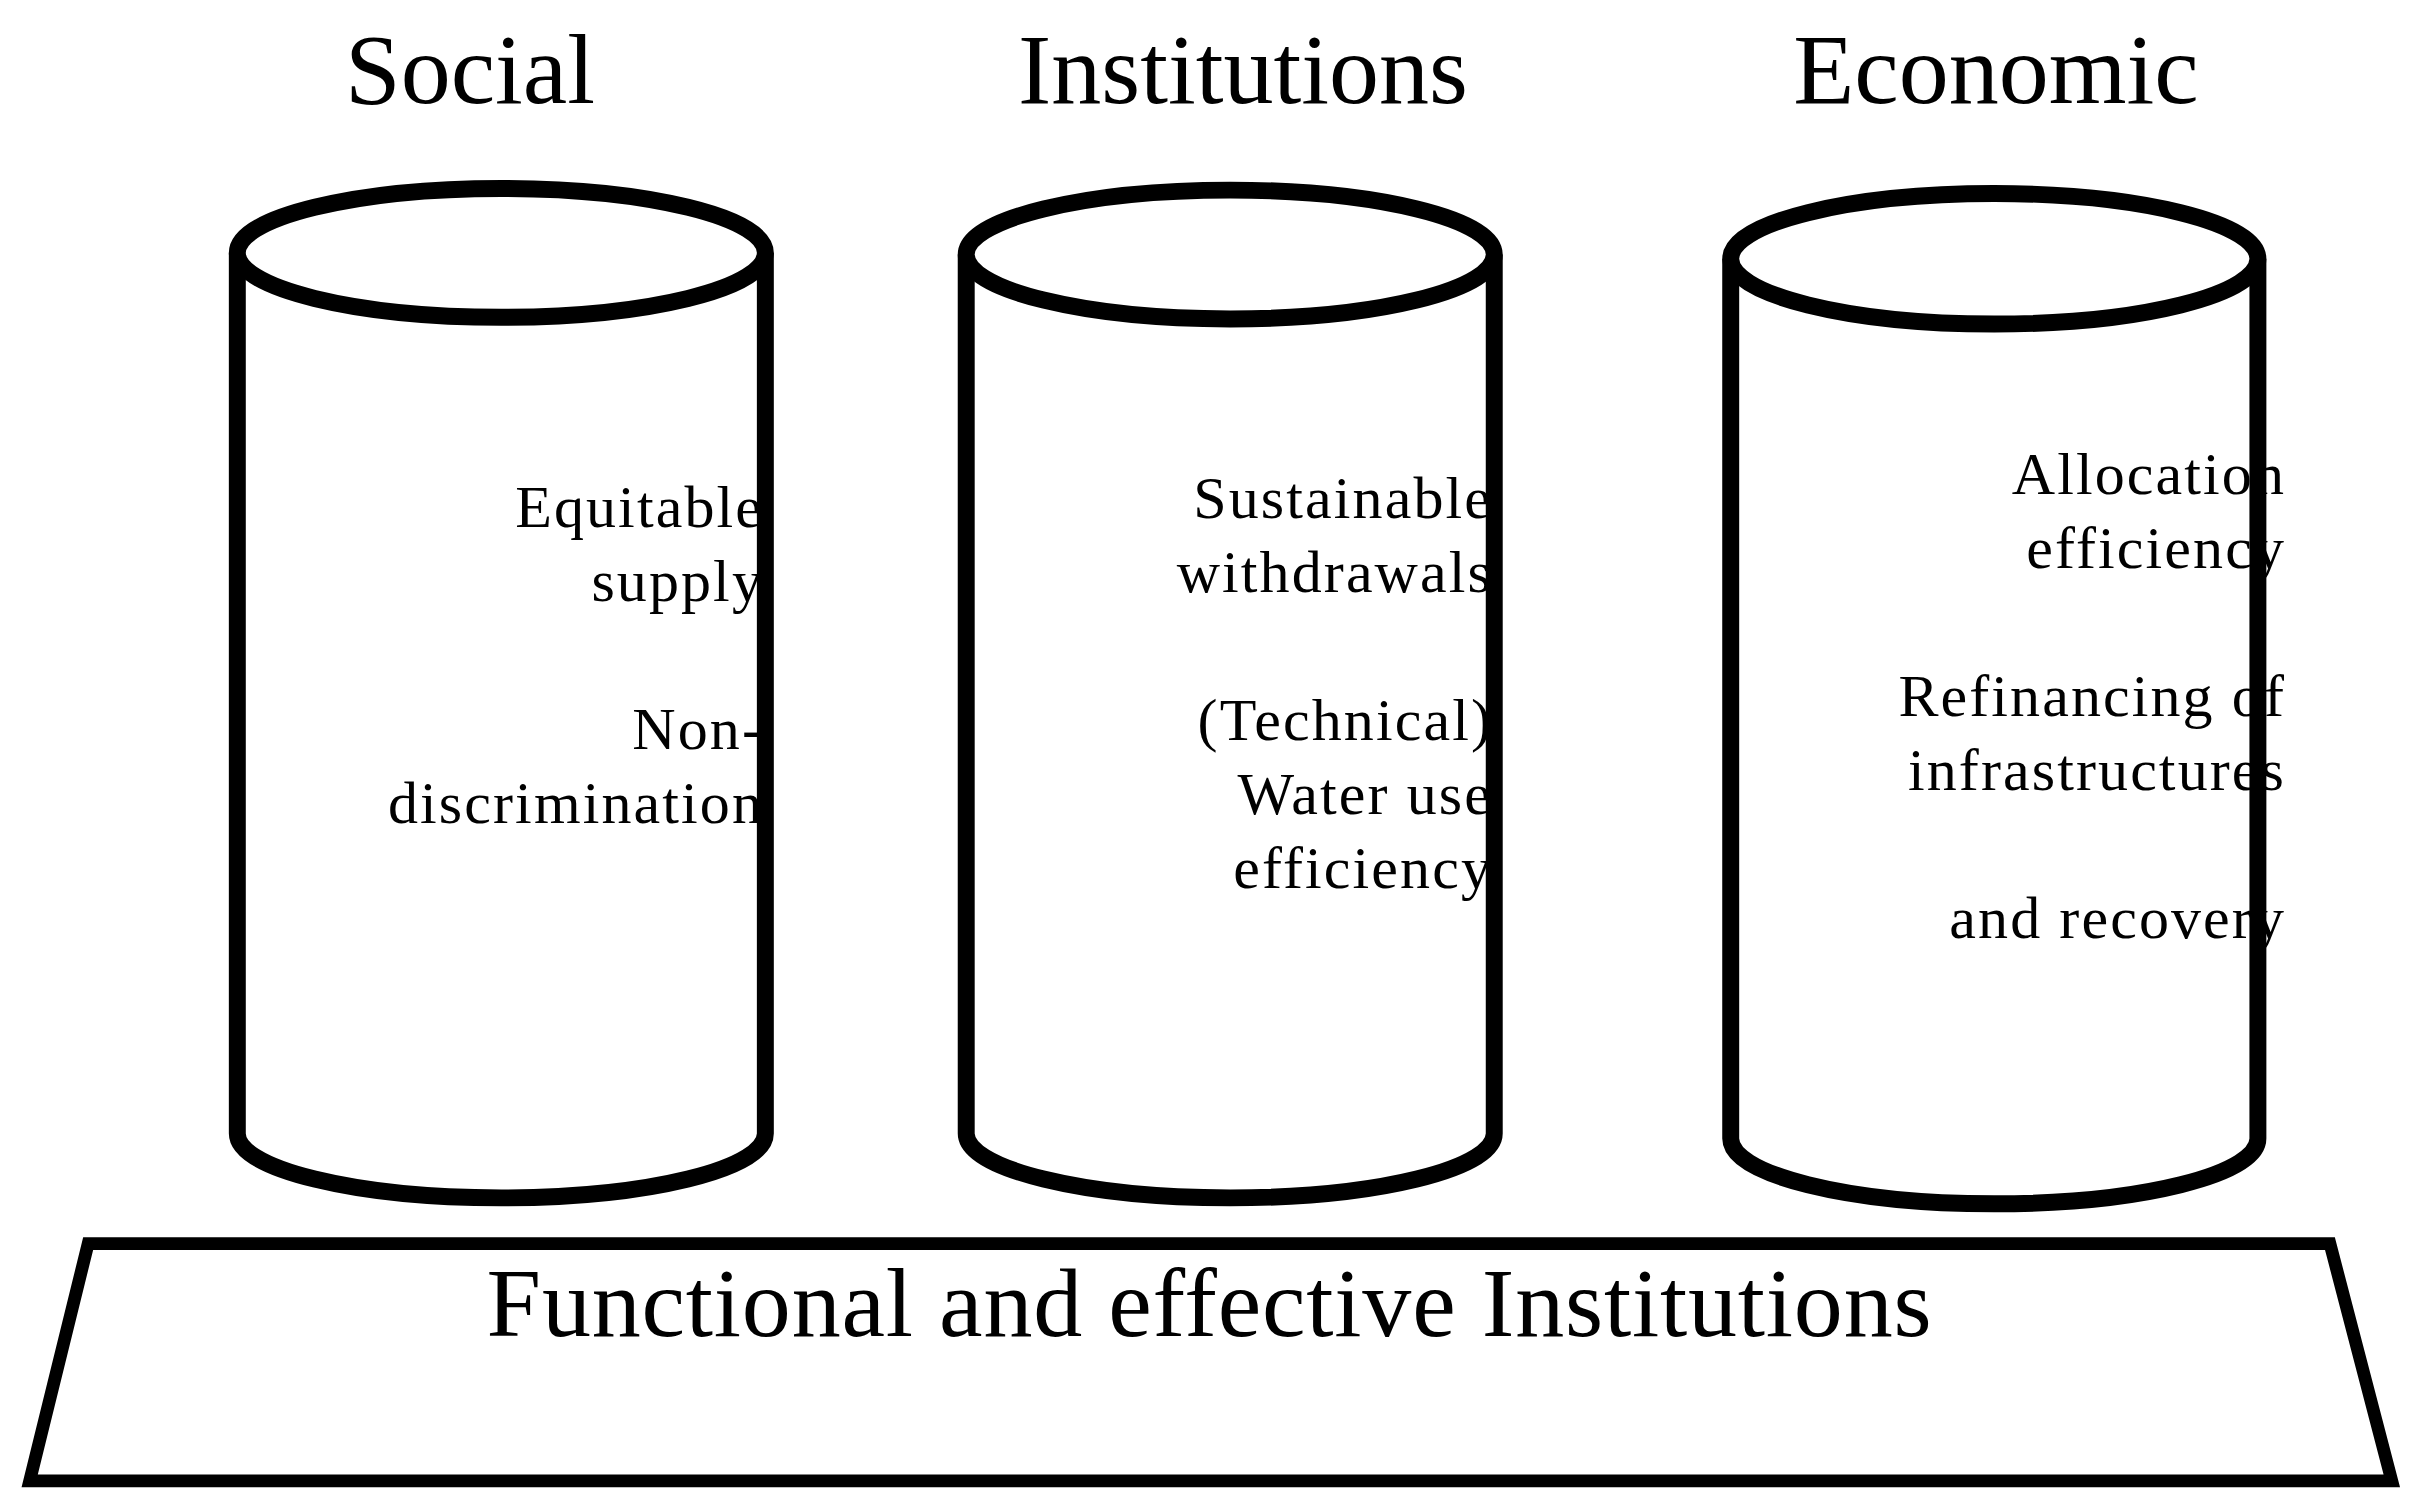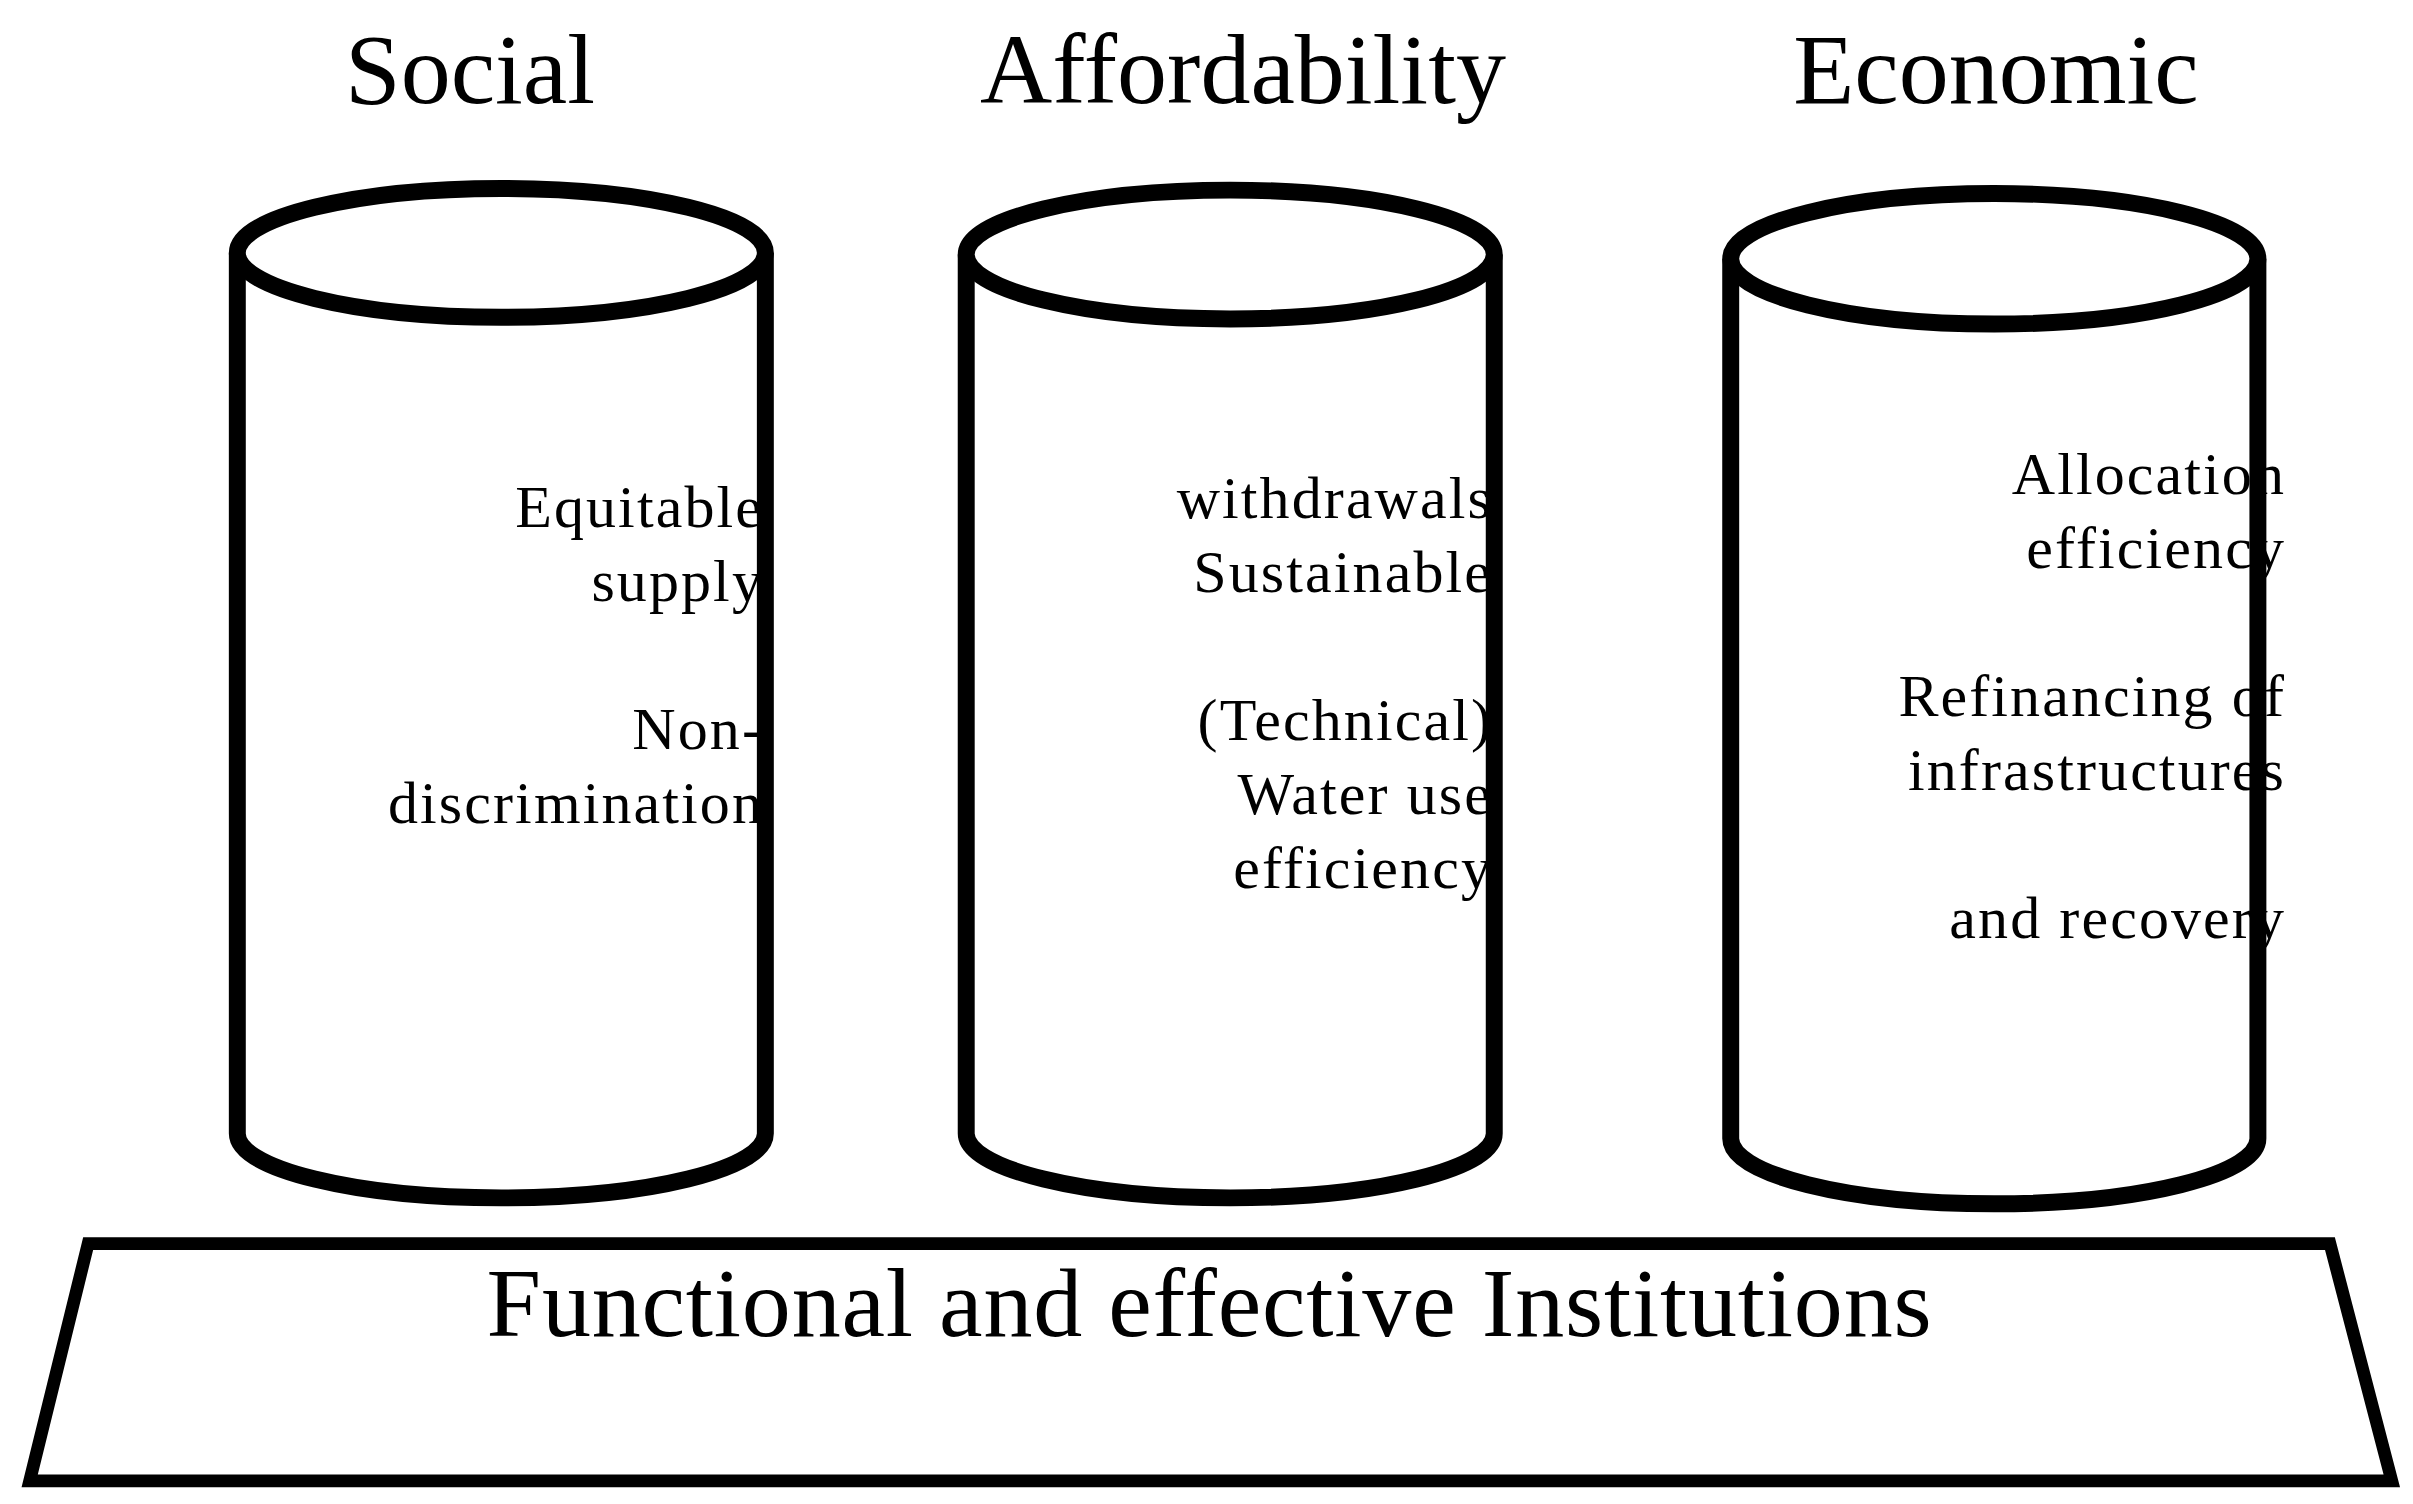--- a/index.html
+++ b/index.html
@@ -34,38 +34,38 @@
 
   <g fill="#ffffff" stroke="#000000" stroke-width="20">
     <path d="M2042,305 L2042,1343 A311,77 0 0,0 2664,1343 L2664,305"></path>
     <ellipse cx="2353" cy="305" rx="311" ry="77"></ellipse>
   </g>
 
   <polygon points="104,1467 2749,1467 2822,1747 35,1747" fill="#ffffff" stroke="#000000" stroke-width="15" stroke-linejoin="miter"></polygon>
 </svg>
 
 <div class="heading" style="left:148px;">Social</div>
-<div class="heading" style="left:921px;">Affordability</div>
+<div class="heading" style="left:921px;">Institutions</div>
 <div class="heading" style="left:1674px;">Economic</div>
 
 <div class="pillar-text" style="left:238px; top:470px;">
   <span class="item">
     <span class="line">Equitable</span>
     <span class="line">supply</span>
   </span>
   <span class="item">
     <span class="line">Non-</span>
     <span class="line">discrimination</span>
   </span>
 </div>
 
 <div class="pillar-text" style="left:967px; top:461px;">
   <span class="item">
+    <span class="line">Sustainable</span>
     <span class="line">withdrawals</span>
-    <span class="line">Sustainable</span>
   </span>
   <span class="item">
     <span class="line">(Technical)</span>
     <span class="line">Water use</span>
     <span class="line">efficiency</span>
   </span>
 </div>
 
 <div class="pillar-text" style="left:1760px; top:437px;">
   <span class="item">

